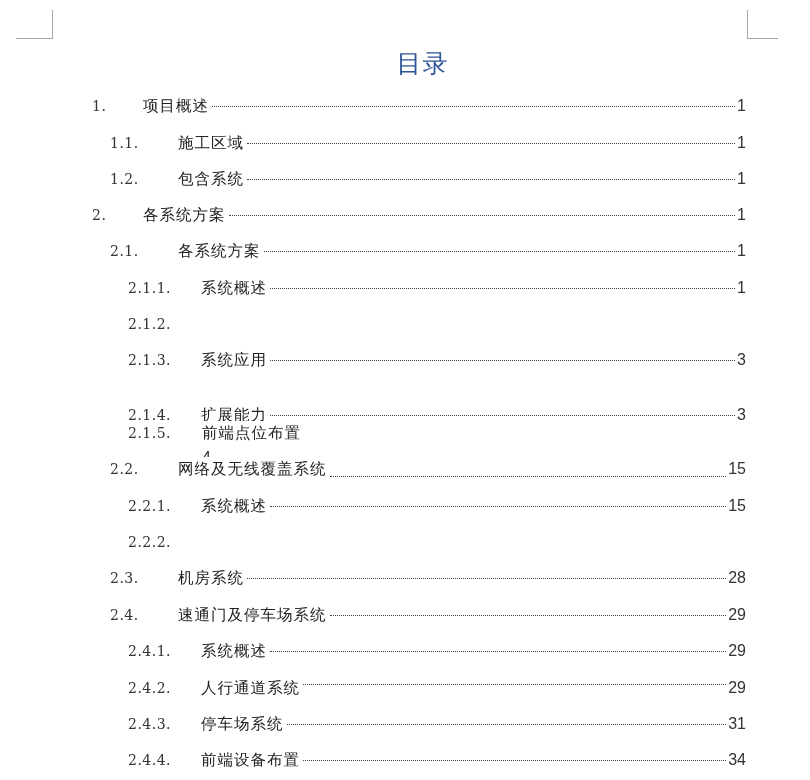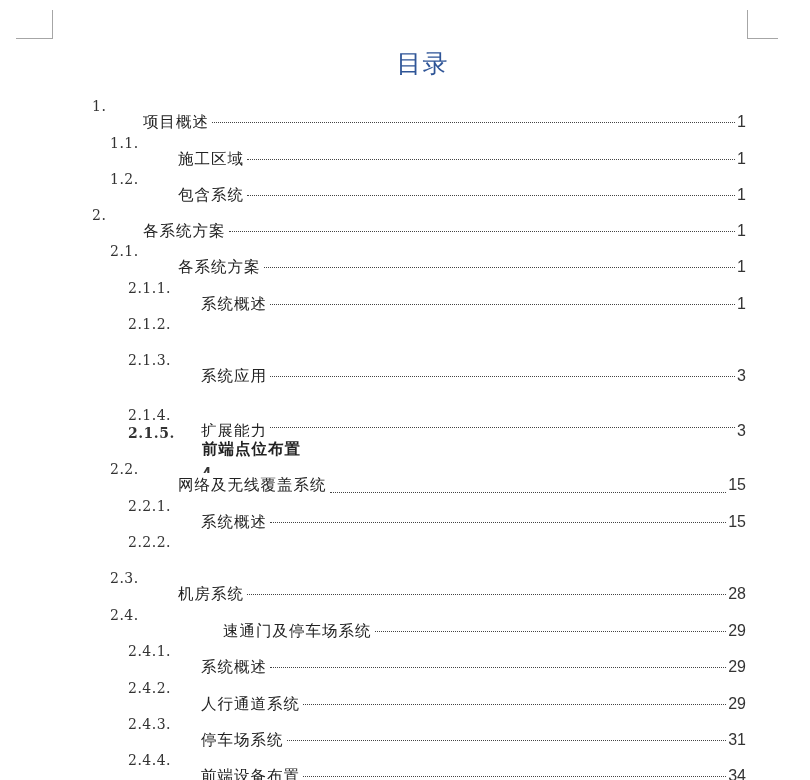--- a/index.html
+++ b/index.html
@@ -69,21 +69,21 @@
       left: 0;
       top: 0;
       font-family: "DejaVu Serif", serif;
       font-size: 14px;
       color: #333333;
       letter-spacing: 0.5px;
       white-space: nowrap;
     }
     .toc-body {
       position: absolute;
-      top: 16px;
+      top: 0;
       right: 0;
       display: flex;
       align-items: baseline;
       white-space: nowrap;
     }
     .toc-text {
       color: #222222;
       letter-spacing: 1px;
       padding-right: 2px;
       background: #ffffff;
@@ -174,28 +174,28 @@
     <span class="toc-num">2.1.3.</span>
     <span class="toc-body" style="left:73px;">
       <span class="toc-text">系统应用</span>
       <span class="toc-leader"></span>
       <span class="toc-page">3</span>
     </span>
   </div>
 
   <div class="toc-row" style="left:128px; top:385px; width:618px;margin-top:18px;">
     <span class="toc-num">2.1.4.</span>
-    <span class="toc-body" style="left:73px;align-items:center;">
+    <span class="toc-body" style="left:73px;">
       <span class="toc-text">扩展能力</span>
       <span class="toc-leader"></span>
       <span class="toc-page">3</span>
     </span>
   </div>
 
-  <div class="toc-row" style="left:128px; top:421px; width:618px;font-weight:bold;">
+  <div class="toc-row" style="left:128px; top:421px; width:618px;">
     <span class="toc-num">2.1.5.</span>
     <span class="toc-body" style="left:73px;flex-direction:column;">
       <span class="toc-text">前端点位布置</span>
       <span class="toc-leader"></span>
       <span class="toc-page">4</span>
     </span>
   </div>
 
   <div class="toc-row" style="left:110px; top:457px; width:636px;">
     <span class="toc-num">2.2.</span>
@@ -223,39 +223,39 @@
     <span class="toc-num">2.3.</span>
     <span class="toc-body" style="left:68px;">
       <span class="toc-text">机房系统</span>
       <span class="toc-leader"></span>
       <span class="toc-page">28</span>
     </span>
   </div>
 
   <div class="toc-row" style="left:110px; top:603px; width:636px;">
     <span class="toc-num">2.4.</span>
-    <span class="toc-body" style="left:68px;margin-left:45px;">
+    <span class="toc-body" style="left:68px;">
       <span class="toc-text">速通门及停车场系统</span>
       <span class="toc-leader"></span>
       <span class="toc-page">29</span>
     </span>
   </div>
 
   <div class="toc-row" style="left:128px; top:639px; width:618px;">
     <span class="toc-num">2.4.1.</span>
     <span class="toc-body" style="left:73px;">
       <span class="toc-text">系统概述</span>
       <span class="toc-leader"></span>
       <span class="toc-page">29</span>
     </span>
   </div>
 
   <div class="toc-row" style="left:128px; top:676px; width:618px;">
     <span class="toc-num">2.4.2.</span>
-    <span class="toc-body" style="left:73px;">
+    <span class="toc-body" style="left:73px;align-items:center;">
       <span class="toc-text">人行通道系统</span>
       <span class="toc-leader"></span>
       <span class="toc-page">29</span>
     </span>
   </div>
 
   <div class="toc-row" style="left:128px; top:712px; width:618px;">
     <span class="toc-num">2.4.3.</span>
     <span class="toc-body" style="left:73px;">
       <span class="toc-text">停车场系统</span>

